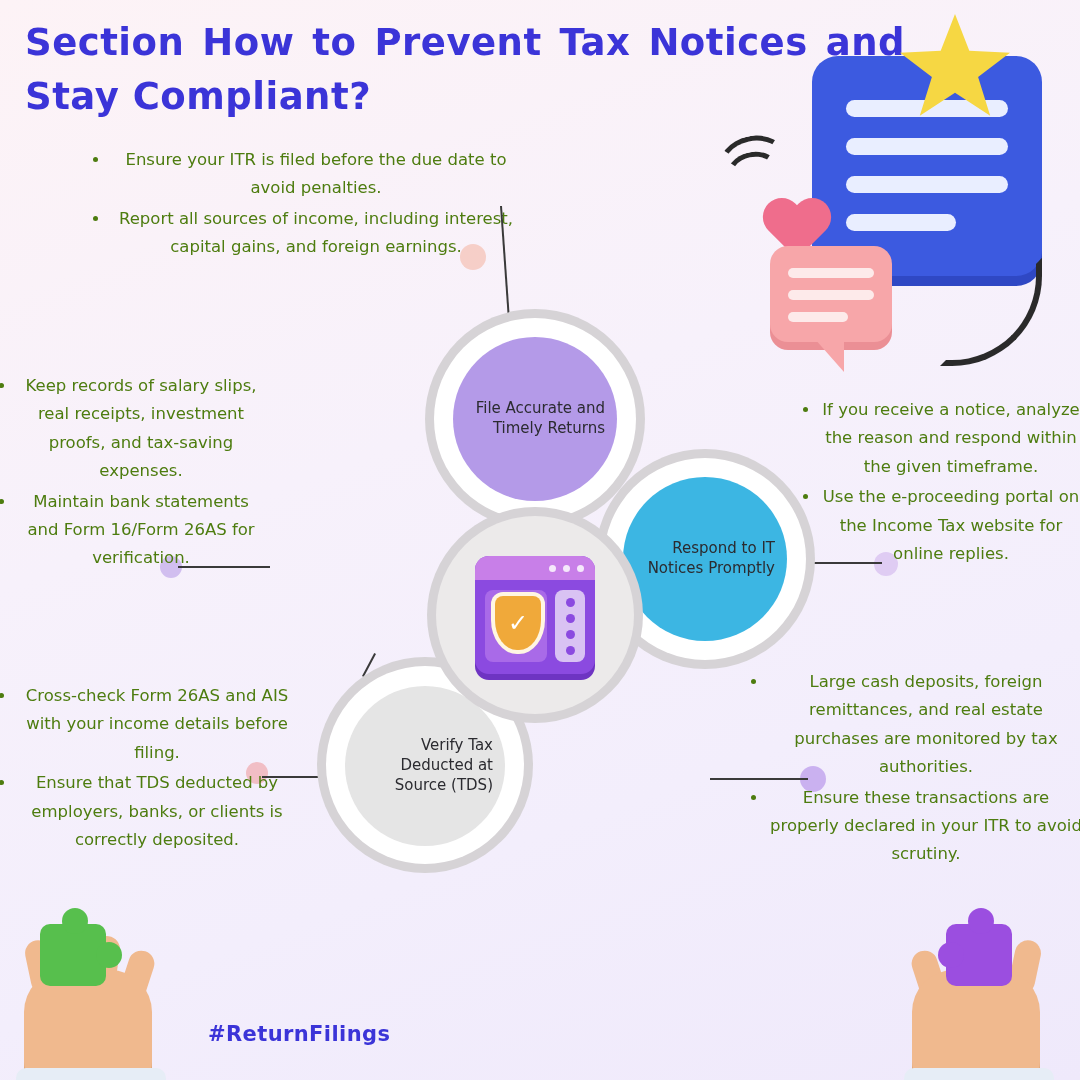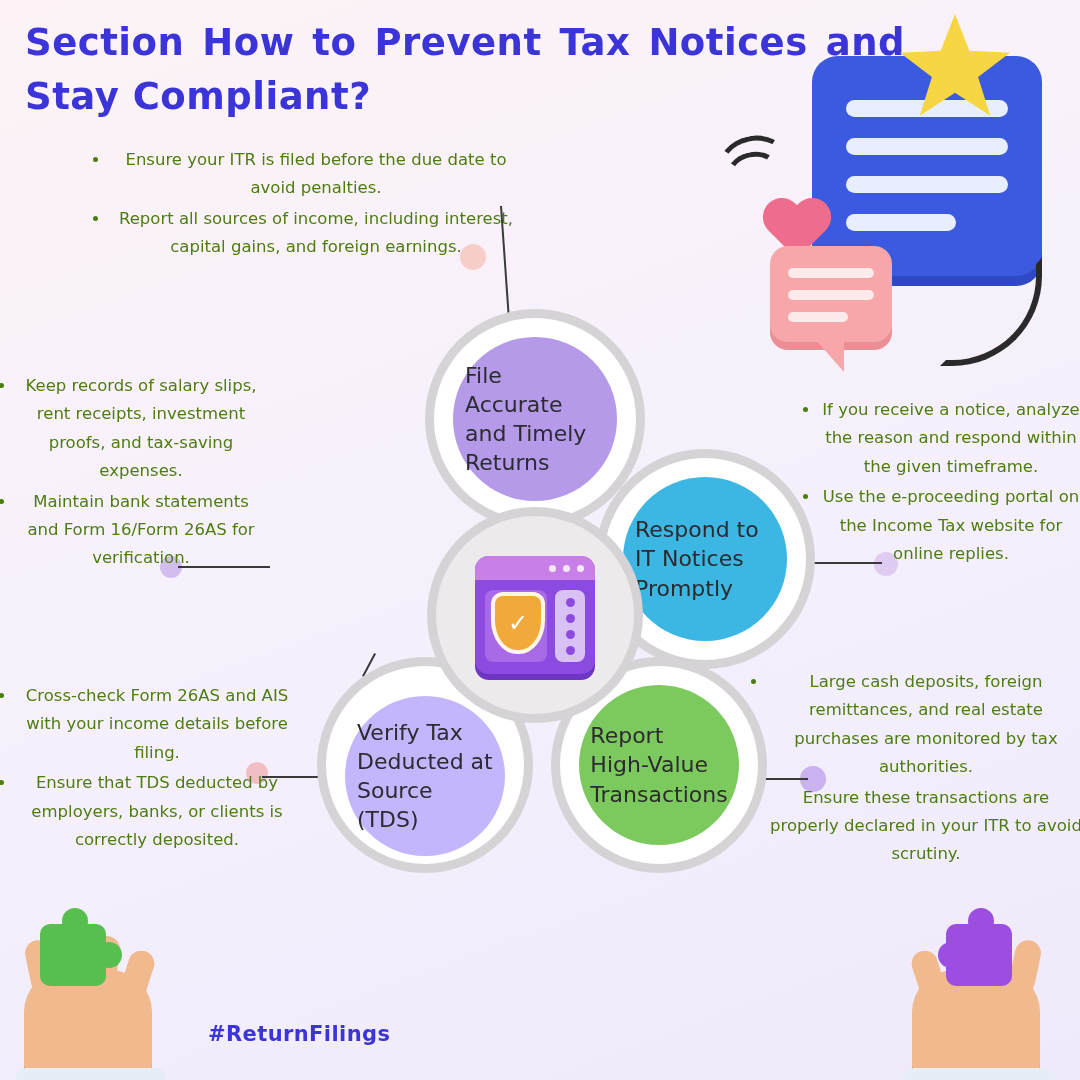--- a/index.html
+++ b/index.html
@@ -80,23 +80,23 @@
     align-items: center;
     justify-content: center;
     box-sizing: border-box;
   }
   .petal-inner {
     position: absolute;
     border-radius: 50%;
     display: flex;
     align-items: center;
     justify-content: center;
-    text-align: left;
+    text-align: right;
     color: #2b2b30;
-    font-size: 22px;
+    font-size: 15px;
     line-height: 1.32;
     padding: 12px;
     box-sizing: border-box;
   }
   .hub {
     position: absolute;
     border-radius: 50%;
     background: #eceaea;
     box-shadow: 0 0 0 9px #d6d3d6;
     display: flex;
@@ -108,21 +108,21 @@
   #petal-1 { left: 186px; top: 0px;   width: 202px; height: 202px; }
   #petal-1 .petal-inner { left: 19px; top: 19px; width: 164px; height: 164px; background: #b49ae8; }
 
   #petal-2 { left: 356px; top: 140px; width: 202px; height: 202px; }
   #petal-2 .petal-inner { left: 19px; top: 19px; width: 164px; height: 164px; background: #3cb6e3; }
 
   #petal-3 { left: 312px; top: 348px; width: 198px; height: 198px; }
   #petal-3 .petal-inner { left: 19px; top: 19px; width: 160px; height: 160px; background: #7cc95e; }
 
   #petal-4 { left: 78px;  top: 348px; width: 198px; height: 198px; }
-  #petal-4 .petal-inner { left: 19px; top: 30px; width: 160px; height: 160px; background: #c4b5fd; }
+  #petal-4 .petal-inner { left: 19px; top: 20px; width: 160px; height: 160px; background: #e5e5e5; }
 
   #petal-5 { left: 14px;  top: 140px; width: 202px; height: 202px; }
   #petal-5 .petal-inner { left: 19px; top: 19px; width: 164px; height: 164px; background: #ea4a5a; }
 
   #hub { left: 188px; top: 198px; width: 198px; height: 198px; }
 
   
   .icon-window {
     position: relative;
     width: 120px;
@@ -368,21 +368,21 @@
 
 <div class="bullets center-text" id="block-top">
   <ul>
     <li>Ensure your ITR is filed before the due date to avoid penalties.</li>
     <li>Report all sources of income, including interest, capital gains, and foreign earnings.</li>
   </ul>
 </div>
 
 <div class="bullets center-text" id="block-left1">
   <ul>
-    <li>Keep records of salary slips, rent receipts, investment proofs, and tax-saving expenses.</li>
+    <li>Keep records of salary slips, real receipts, investment proofs, and tax-saving expenses.</li>
     <li>Maintain bank statements and Form 16/Form 26AS for verification.</li>
   </ul>
 </div>
 
 <div class="bullets center-text" id="block-right1">
   <ul>
     <li>If you receive a notice, analyze the reason and respond within the given timeframe.</li>
     <li>Use the e-proceeding portal on the Income Tax website for online replies.</li>
   </ul>
 </div>
@@ -415,25 +415,20 @@
       <span>File Accurate and Timely Returns</span>
     </div>
   </div>
 
   <div class="petal" id="petal-2">
     <div class="petal-inner">
       <span>Respond to IT Notices Promptly</span>
     </div>
   </div>
 
-  <div class="petal" id="petal-3">
-    <div class="petal-inner">
-      <span>Report High-Value Transactions</span>
-    </div>
-  </div>
 
   <div class="petal" id="petal-4">
     <div class="petal-inner">
       <span>Verify Tax Deducted at Source (TDS)</span>
     </div>
   </div>
 
 
   <div class="hub" id="hub">
     <div class="icon-window">

